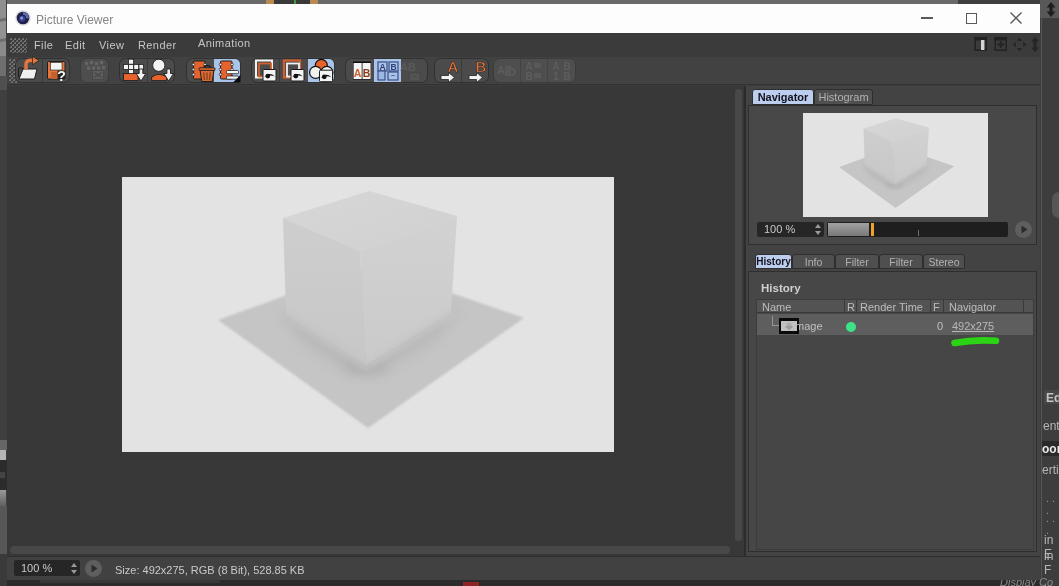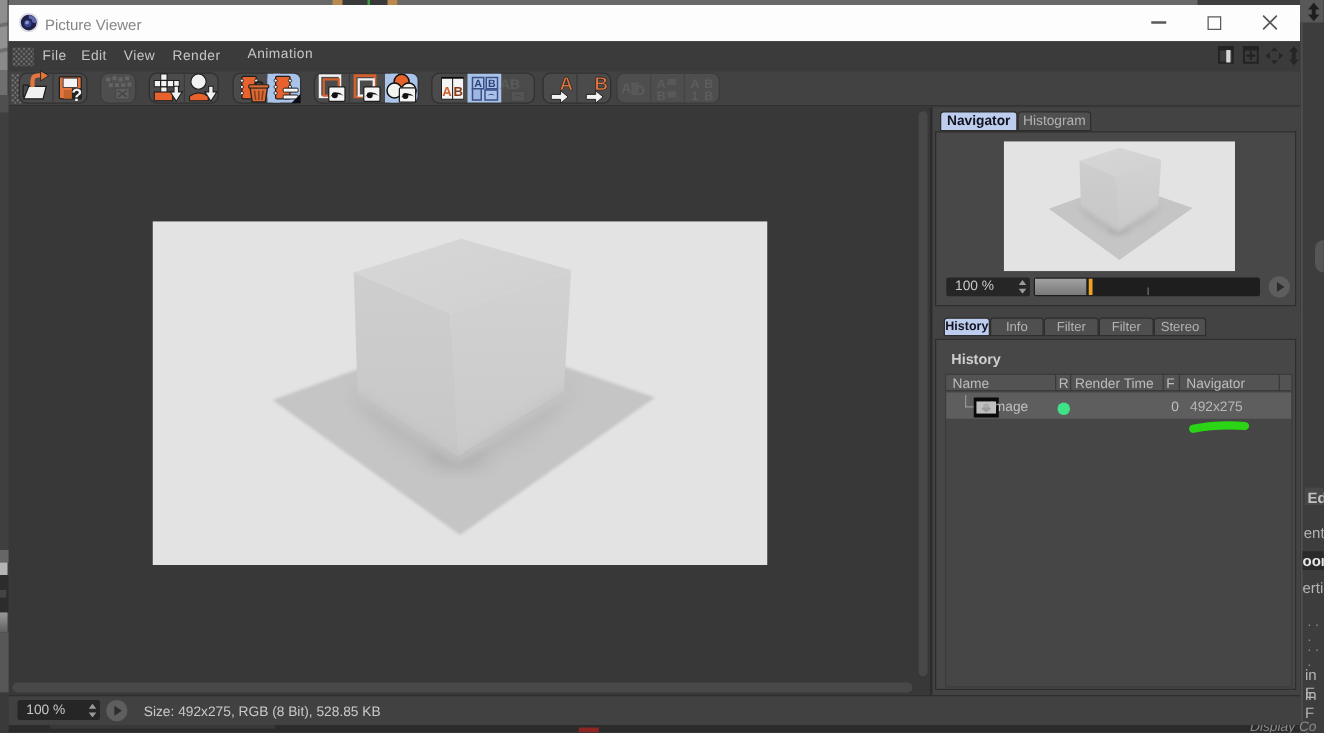--- a/index.html
+++ b/index.html
@@ -378,21 +378,21 @@
 <div class="abs" style="left:772px;top:325px;width:7px;height:1px;background:#969696;"></div>
 <div class="abs" style="left:779px;top:318px;width:20px;height:16px;background:#0a0a0a;"></div>
 <svg class="abs" style="left:781px;top:321px;" width="16" height="10" viewBox="0 0 16 10">
   <rect width="16" height="10" fill="#c0c0c0"></rect>
   <polygon points="4,6 8,3 12,6 8,9" fill="#9c9c9c"></polygon>
   <polygon points="5.5,2.5 8,1.5 10.5,2.5 10,5 6,5" fill="#ababab"></polygon>
 </svg>
 <div class="abs" style="left:792px;top:320px;font-size:11px;color:#c0c0c0;">Image</div>
 <div class="abs" style="left:846px;top:322px;width:10px;height:10px;border-radius:50%;background:#3fe387;"></div>
 <div class="abs" style="left:937px;top:320px;font-size:11px;color:#c0c0c0;">0</div>
-<div class="abs" style="left:952px;top:320px;font-size:11px;color:#b8b8b8;">492x275</div>
+<div class="abs" style="left:952px;top:320px;font-size:11px;color:#b8b8b8;text-decoration:underline;">492x275</div>
 
 <svg class="abs" style="left:950px;top:334px;" width="52" height="16" viewBox="0 0 52 16">
   <path d="M4.5 9 C 16 6.8, 32 5.8, 46 6.8" stroke="#2bd414" stroke-width="6.6" stroke-linecap="round" fill="none"></path>
 </svg>
 
 <div class="abs" style="left:7px;top:556px;width:1033px;height:24px;background:#414141;border-top:1px solid #2e2e2e;"></div>
 <div class="abs" style="left:14px;top:560px;width:66px;height:16px;background:#262626;border-radius:2px;color:#c8c8c8;font-size:11px;line-height:16px;padding-left:7px;">100 %</div>
 <svg class="abs" style="left:70px;top:563px;" width="8" height="11" viewBox="0 0 8 11">
   <path d="M4 0 l3 4 h-6z" fill="#9a9a9a"></path>
     <path d="M4 11 l3 -4 h-6z" fill="#9a9a9a"></path>

